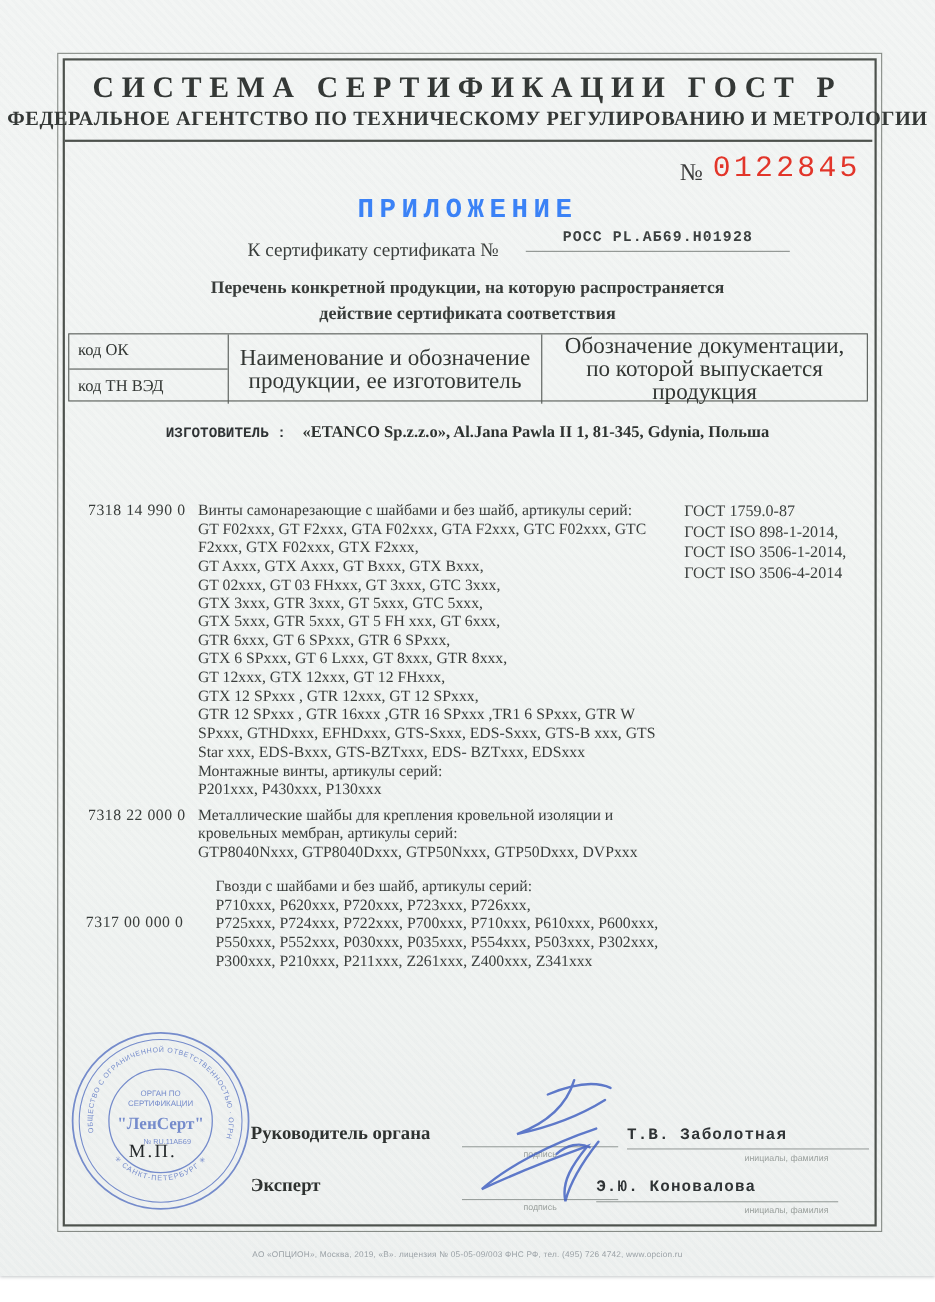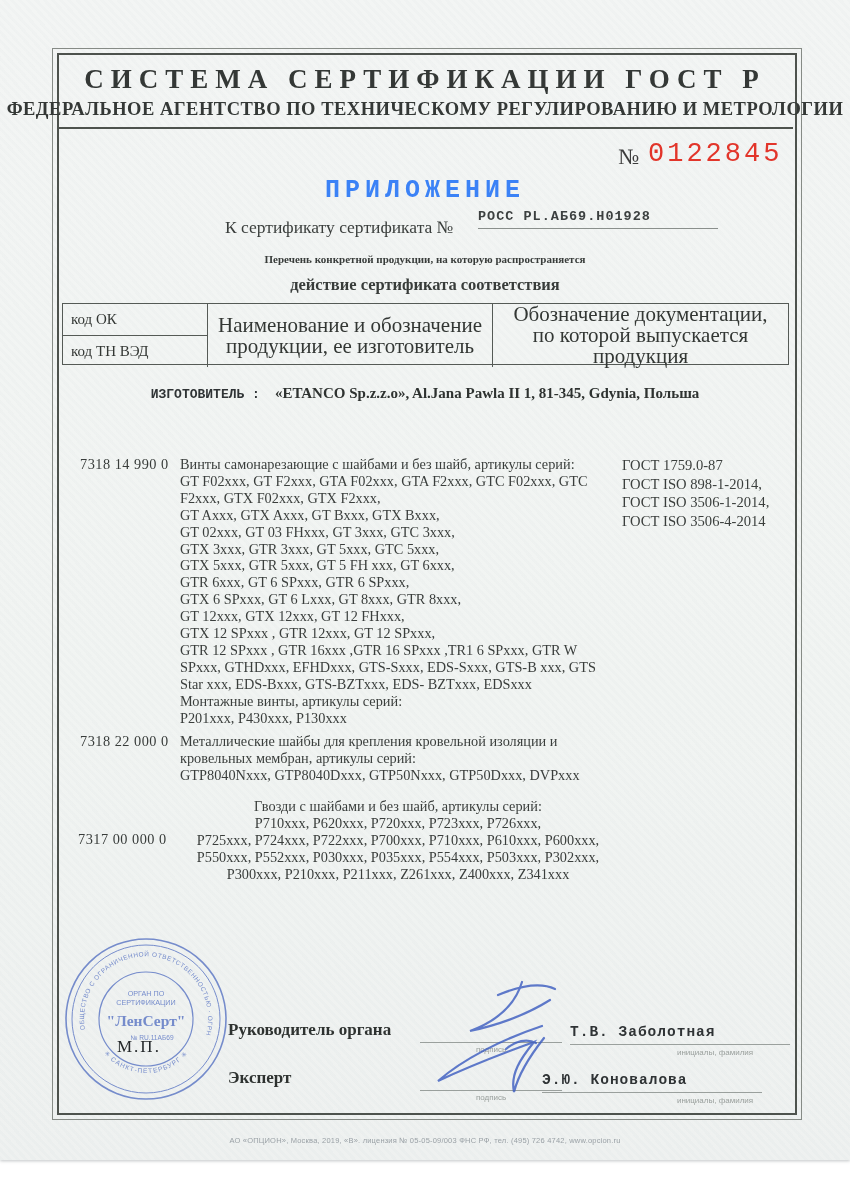--- a/index.html
+++ b/index.html
@@ -16,24 +16,24 @@
          border:2px solid #4d524d;}
   .abs{position:absolute;}
   .ctr{left:0;width:850px;text-align:center;}
   .title{top:64px;font-size:27px;font-weight:bold;letter-spacing:7px;color:#343836;}
   .subtitle{top:99px;font-size:18.5px;font-weight:bold;letter-spacing:.5px;color:#343836;}
   .hrule{left:59px;top:127px;width:734px;height:2px;background:#4d524d;}
   .blank-no-sym{left:618px;top:144px;font-size:22px;color:#3c3c3c;}
   .blank-no{left:648px;top:139px;font-family:"Liberation Mono",monospace;font-size:27px;letter-spacing:3px;}
   .appendix{top:176px;font-size:25px;font-weight:bold;letter-spacing:5px;color:#3b82f6;font-family:Liberation Mono, monospace;}
   .certlabel{left:225px;top:217px;font-size:17.5px;color:#3a3e3c;}
-  .certnum{left:478px;top:209px;width:240px;text-align:left;border-bottom:1px solid #8a8f8c;
+  .certnum{left:478px;top:209px;width:240px;text-align:center;border-bottom:1px solid #8a8f8c;
            padding-bottom:4px;font-family:"Liberation Mono",monospace;font-size:13.5px;font-weight:bold;
            letter-spacing:1px;color:#3c4040;}
-  .listt1{top:253px;font-size:11px;font-weight:bold;color:#383c3a;}
+  .listt1{top:253px;font-size:16px;font-weight:bold;color:#383c3a;}
   .listt2{top:275px;font-size:16.5px;font-weight:bold;color:#383c3a;}
   .ptable{left:62px;top:303px;width:727px;height:62px;border:1.6px solid #555a56;
           display:grid;grid-template-columns:145px 285px 1fr;box-sizing:border-box;}
   .pt-col1{border-right:1.6px solid #555a56;display:flex;flex-direction:column;}
   .pt-col1 > div{flex:1;display:flex;align-items:center;padding-left:8px;font-size:15px;color:#333734;}
   .pt-col1 > div:first-child{border-bottom:1.4px solid #555a56;}
   .pt-col2{border-right:1.6px solid #555a56;}
   .pt-mid{display:flex;align-items:center;justify-content:center;text-align:center;
           font-size:21px;line-height:21px;color:#333734;white-space:pre-line;}
   .maker{top:385px;font-size:15px;}
@@ -111,21 +111,21 @@
 ГОСТ ISO 898-1-2014,
 ГОСТ ISO 3506-1-2014,
 ГОСТ ISO 3506-4-2014</div>
 
   <div class="abs pcode" style="left:80px;top:733px;">7318 22 000 0</div>
   <div class="abs plines" style="left:180px;top:733px;">Металлические шайбы для крепления кровельной изоляции и
 кровельных мембран, артикулы серий:
 GTP8040Nxxx, GTP8040Dxxx, GTP50Nxxx, GTP50Dxxx, DVPxxx</div>
 
   <div class="abs pcode" style="left:78px;top:831px;">7317 00 000 0</div>
-  <div class="abs plines" style="left:172px;top:798px;text-align:center;">Гвозди с шайбами и без шайб, артикулы серий:
+  <div class="abs plines" style="left:196px;top:798px;">Гвозди с шайбами и без шайб, артикулы серий:
 P710xxx, P620xxx, P720xxx, P723xxx, P726xxx,
 P725xxx, P724xxx, P722xxx, P700xxx, P710xxx, P610xxx, P600xxx,
 P550xxx, P552xxx, P030xxx, P035xxx, P554xxx, P503xxx, P302xxx,
 P300xxx, P210xxx, P211xxx, Z261xxx, Z400xxx, Z341xxx</div>
 
 
   <svg class="abs stamp-svg" width="172" height="172" viewBox="0 0 172 172">
     <g fill="none" stroke="#5b76c4">
       <circle cx="86" cy="86" r="80" stroke-width="1.6"></circle>
       <circle cx="86" cy="86" r="74" stroke-width="1"></circle>

